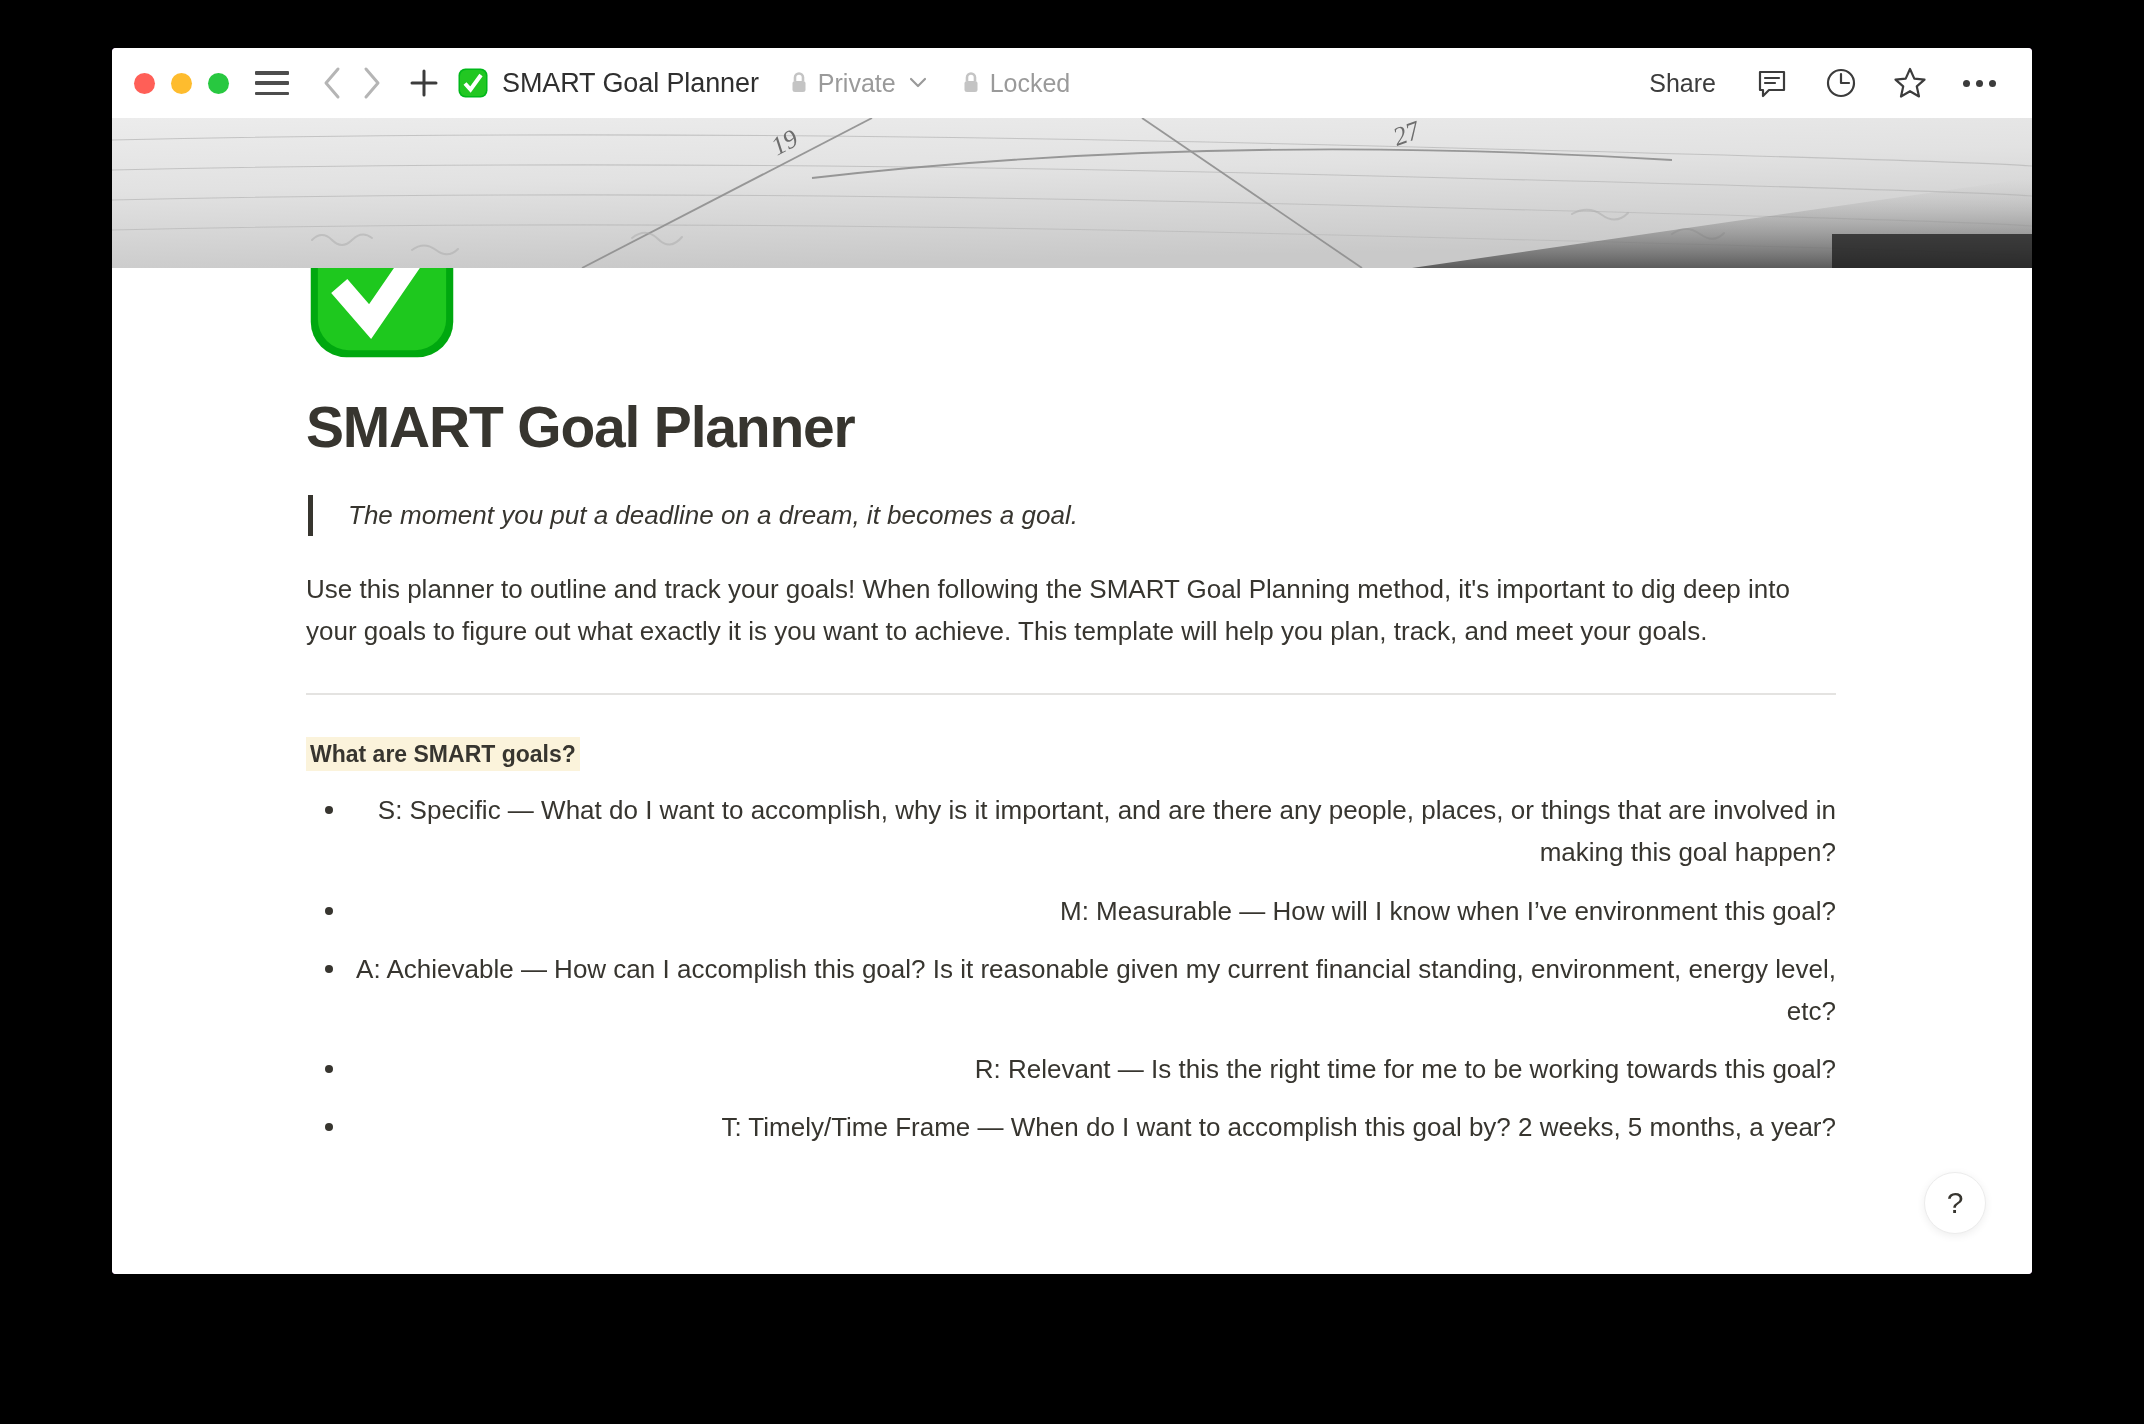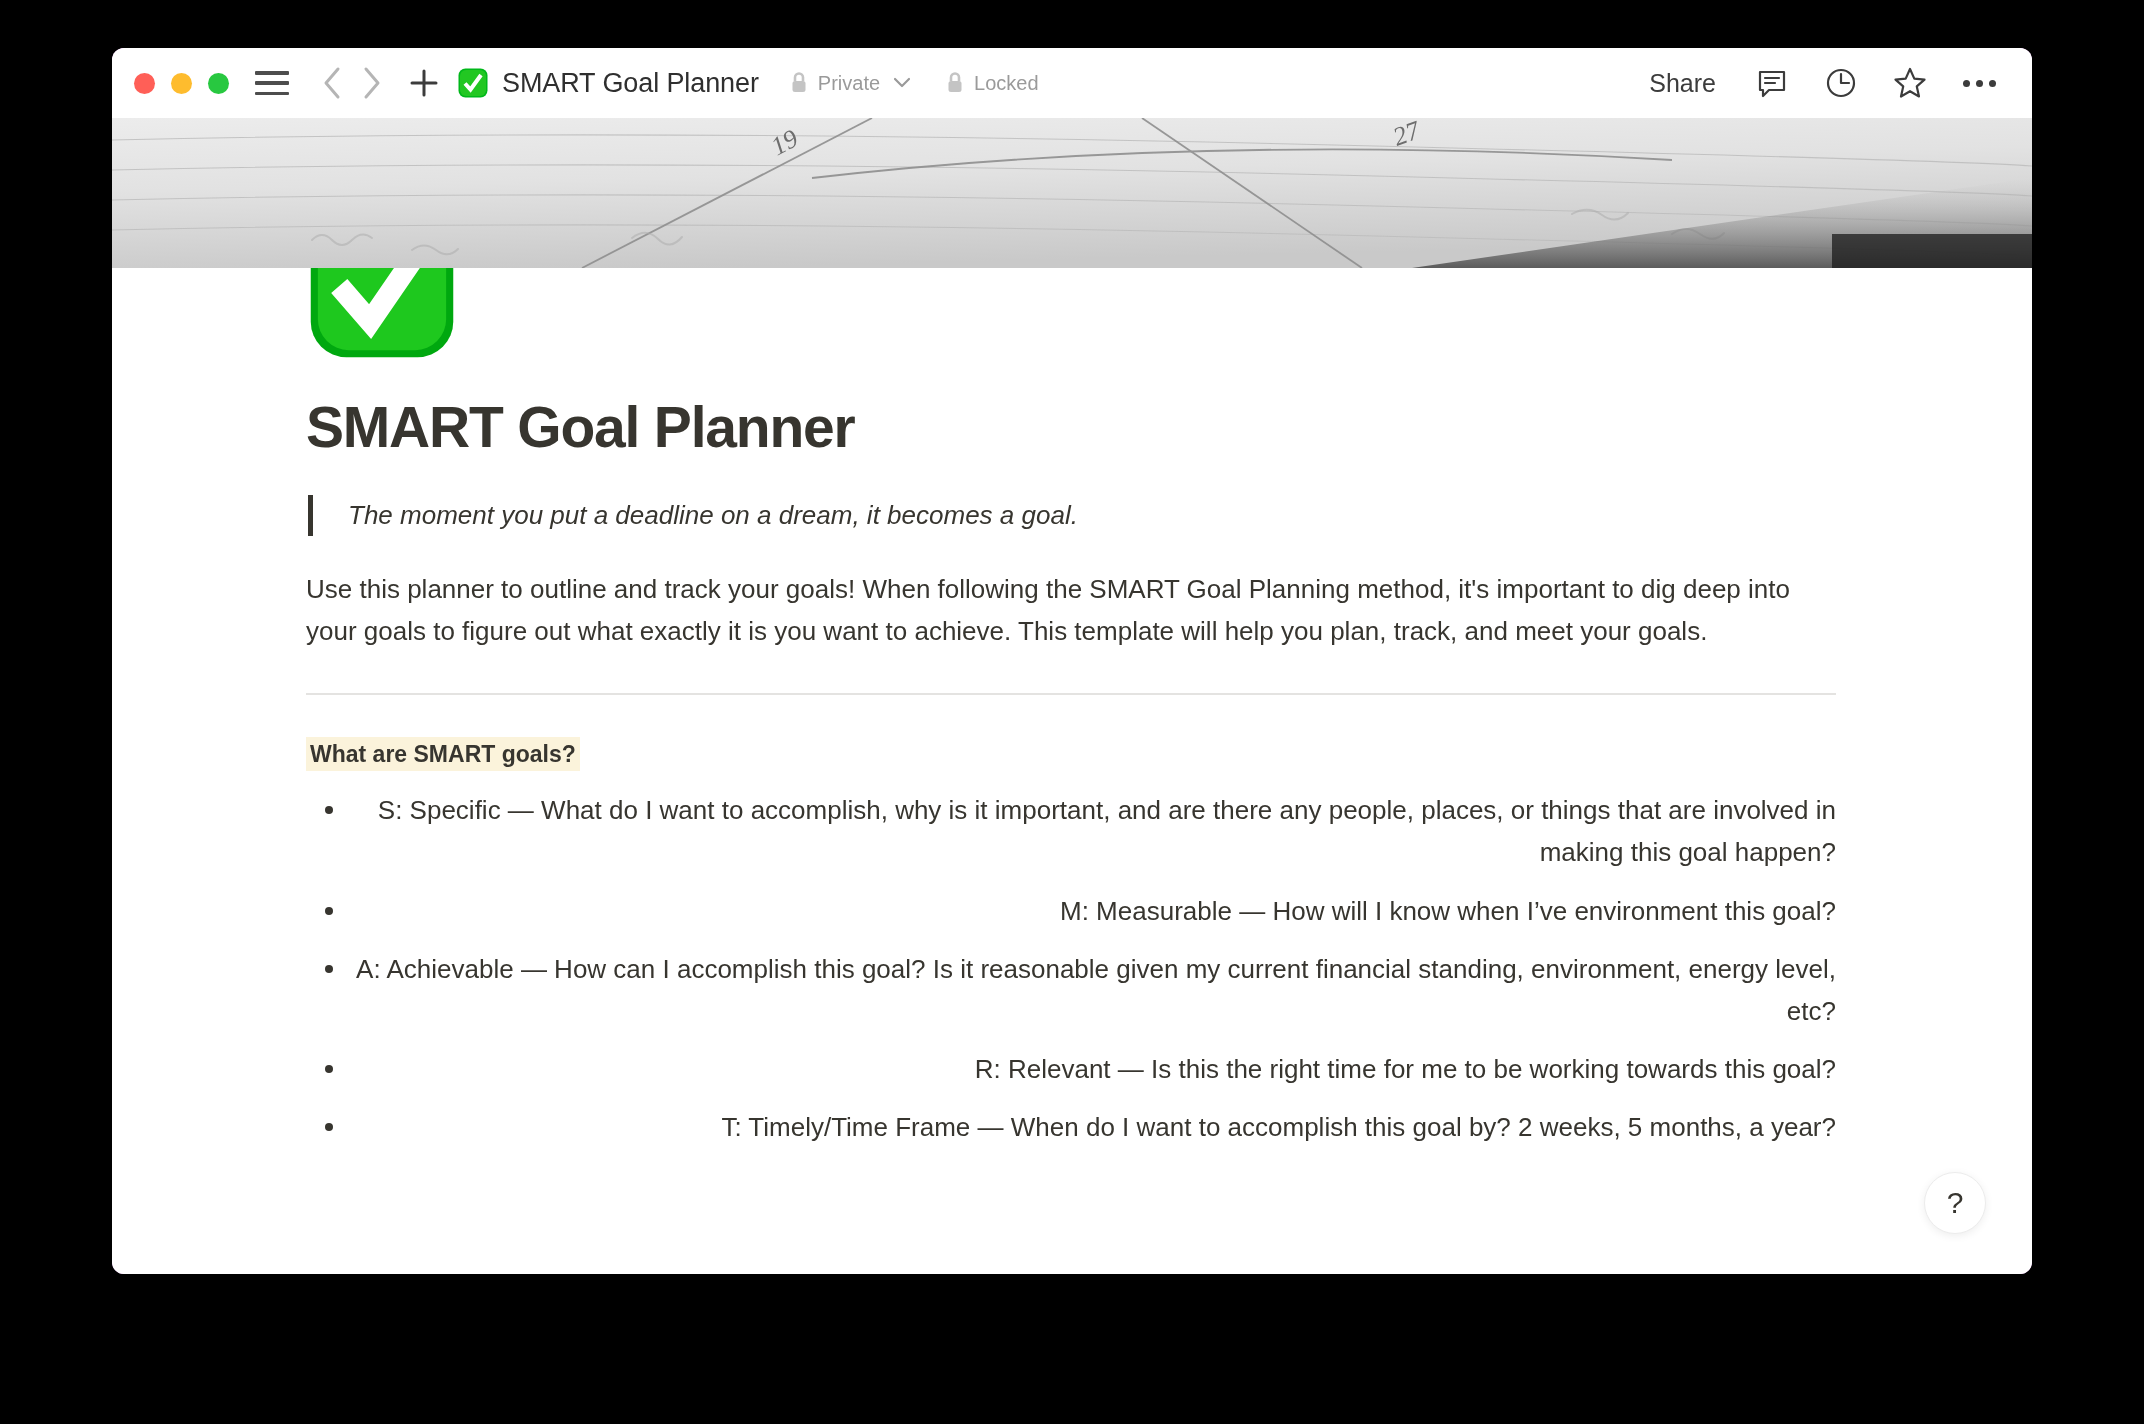--- a/index.html
+++ b/index.html
@@ -16,21 +16,21 @@
   }
 
   
   .window {
     position: absolute;
     left: 112px;
     top: 48px;
     width: 1920px;
     height: 1226px;
     background: #f0abfc;
-    border-radius: 12px;
+    border-radius: 4px;
     overflow: hidden;
   }
 
   
   .titlebar {
     position: relative;
     height: 70px;
     background: #ffffff;
     display: flex;
     align-items: center;
@@ -107,21 +107,21 @@
 
   .meta-group {
     display: flex;
     align-items: center;
     margin-left: 30px;
     gap: 9px;
     cursor: pointer;
   }
   .meta-group.second { margin-left: 34px; }
   .meta-label {
-    font-size: 20px;
+    font-size: 25px;
     color: #9a9a9a;
     white-space: nowrap;
   }
   .lock-icon { flex: 0 0 auto; }
   .chev-down { margin-left: 4px; flex: 0 0 auto; }
 
   .titlebar-right {
     position: absolute;
     right: 26px;
     top: 0;

